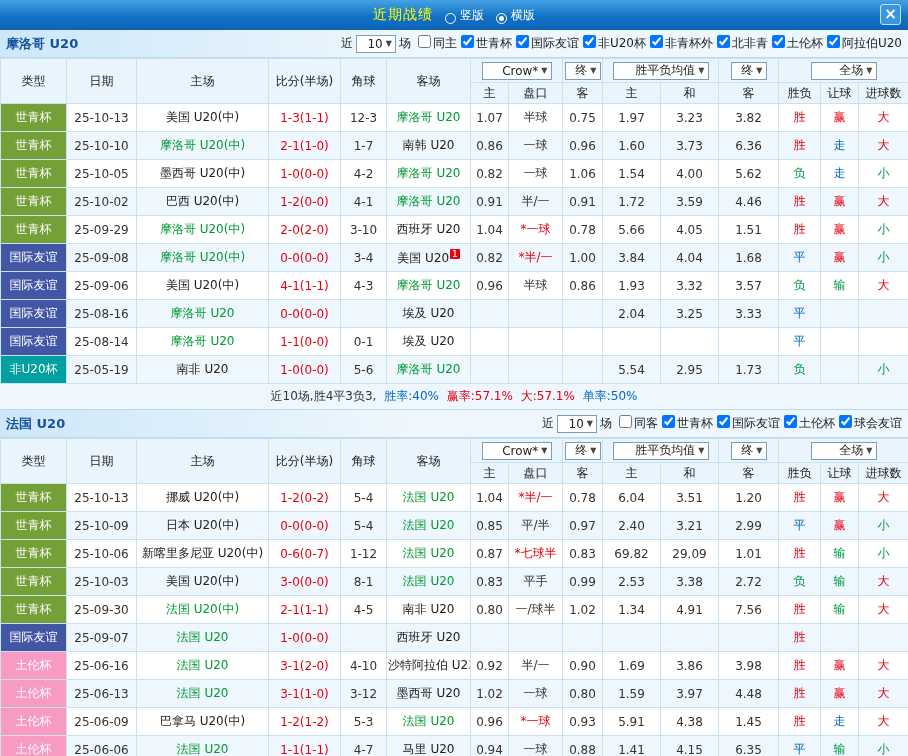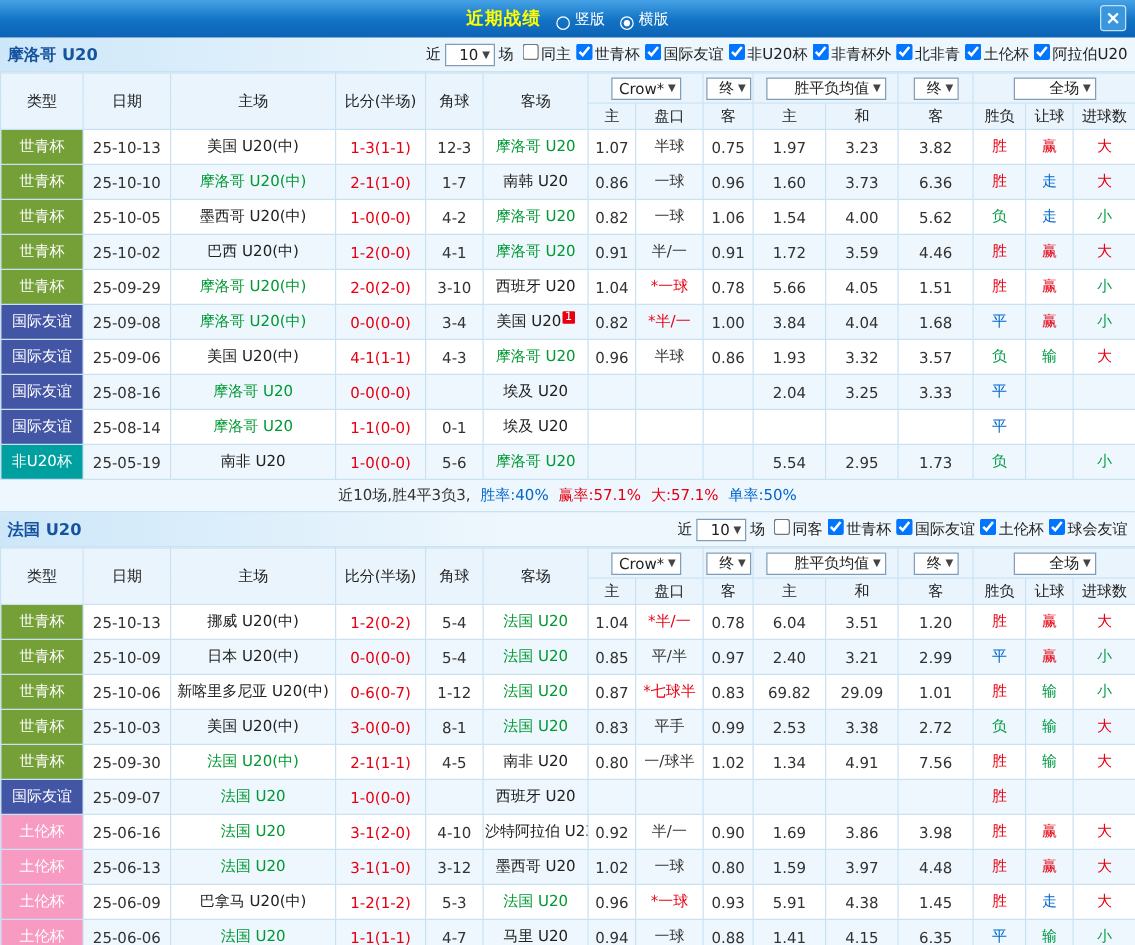--- a/index.html
+++ b/index.html
@@ -5,21 +5,21 @@
   html,body{margin:0;padding:0}
   body{
     width:908px;height:756px;overflow:hidden;background:#fff;
     font-family:"DejaVu Sans","Liberation Sans",sans-serif;font-size:12px;color:#222;
   }
   
   .titlebar{
     height:30px;display:flex;align-items:center;justify-content:center;gap:12px;position:relative;
     background:linear-gradient(180deg,#46a2e5 0%,#1172c4 55%,#0d63b6 100%);
   }
-  .tb-title{color:#ffff00;font-weight:bold;font-size:14px;letter-spacing:1px}
+  .tb-title{color:#ffff00;font-weight:normal;font-size:14px;letter-spacing:1px}
   .tb-radio{display:inline-flex;align-items:flex-end;gap:4px;color:#fff;cursor:pointer}
   .rdo{width:11px;height:11px;border:1px solid #fff;border-radius:50%;display:inline-block;position:relative;box-sizing:border-box}
   .rdo.on::after{content:"";position:absolute;left:2px;top:2px;right:2px;bottom:2px;background:#fff;border-radius:50%}
   .tb-close{
     position:absolute;right:7px;top:4px;width:21px;height:21px;line-height:19px;text-align:center;
     color:#fff;font-size:15px;font-weight:bold;background:#3b97dd;border:1px solid #bfe0f5;border-radius:3px;cursor:pointer;box-sizing:border-box;
   }
   
   .sec-head{
     height:27px;display:flex;align-items:center;padding:0 6px;
@@ -32,21 +32,21 @@
   .filters label{display:inline-flex;align-items:flex-start;margin-left:4px;cursor:pointer}
   .filters input[type=checkbox]{width:13px;height:13px;margin:0 2px 0 0}
   
   .sel{
     display:inline-flex;align-items:center;justify-content:flex-end;box-sizing:border-box;
     background:#fff;border:1px solid #7f9db9;height:18px;padding:0 3px 0 4px;font-size:12px;color:#222;cursor:pointer;vertical-align:middle;
   }
   .sel .sv{font-style:normal;overflow:hidden;white-space:nowrap}
   .sel .arr{font-size:8px;color:#444;margin-left:3px;font-weight:normal}
   .sel-count{width:40px}
-  .sel-crow{width:56px}
+  .sel-crow{width:70px}
   .sel-fin{width:36px}
   .sel-avg{width:96px}
   .sel-scope{width:66px}
   
   table{border-collapse:collapse;table-layout:fixed;width:908px}
   th,td{border:1px solid #c9e2f3;text-align:center;overflow:hidden;white-space:nowrap;padding:0 1px}
   thead th{background:#e9f4fc;font-weight:normal;color:#222}
   tr.h1 th{height:23px}
   tr.h2 th{height:20px}
   tbody td{height:27px;background:#fff}

